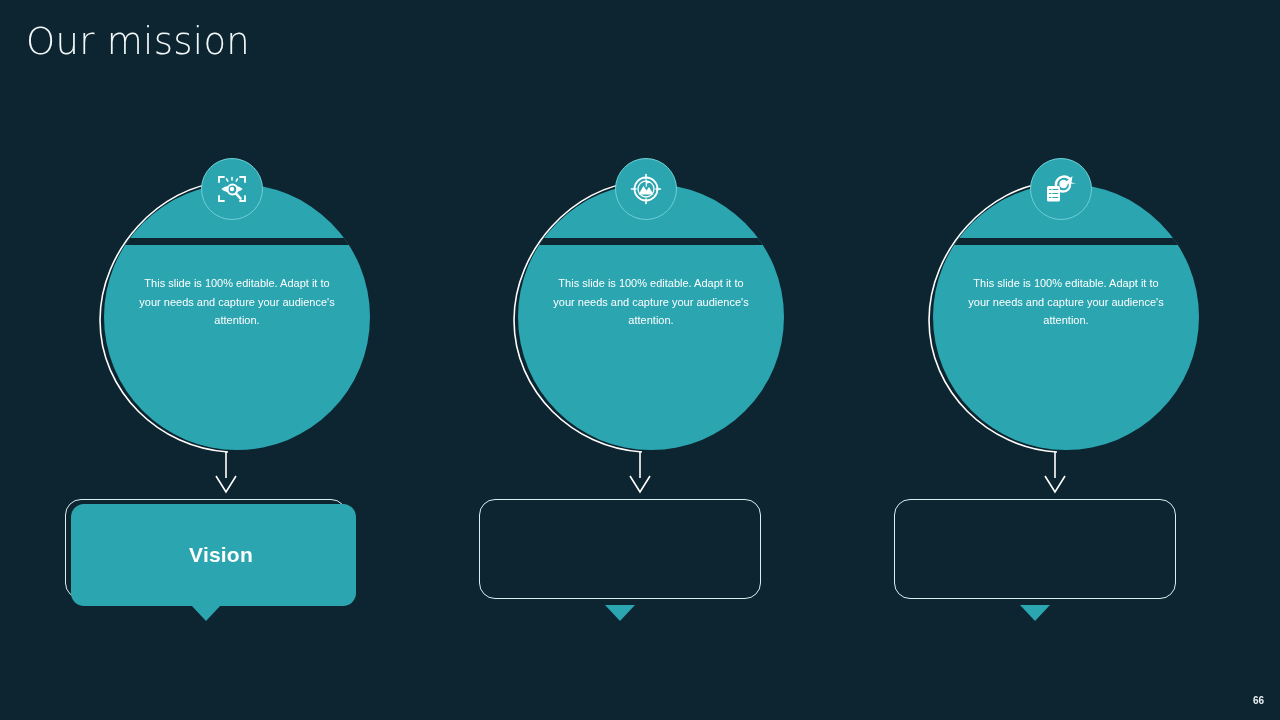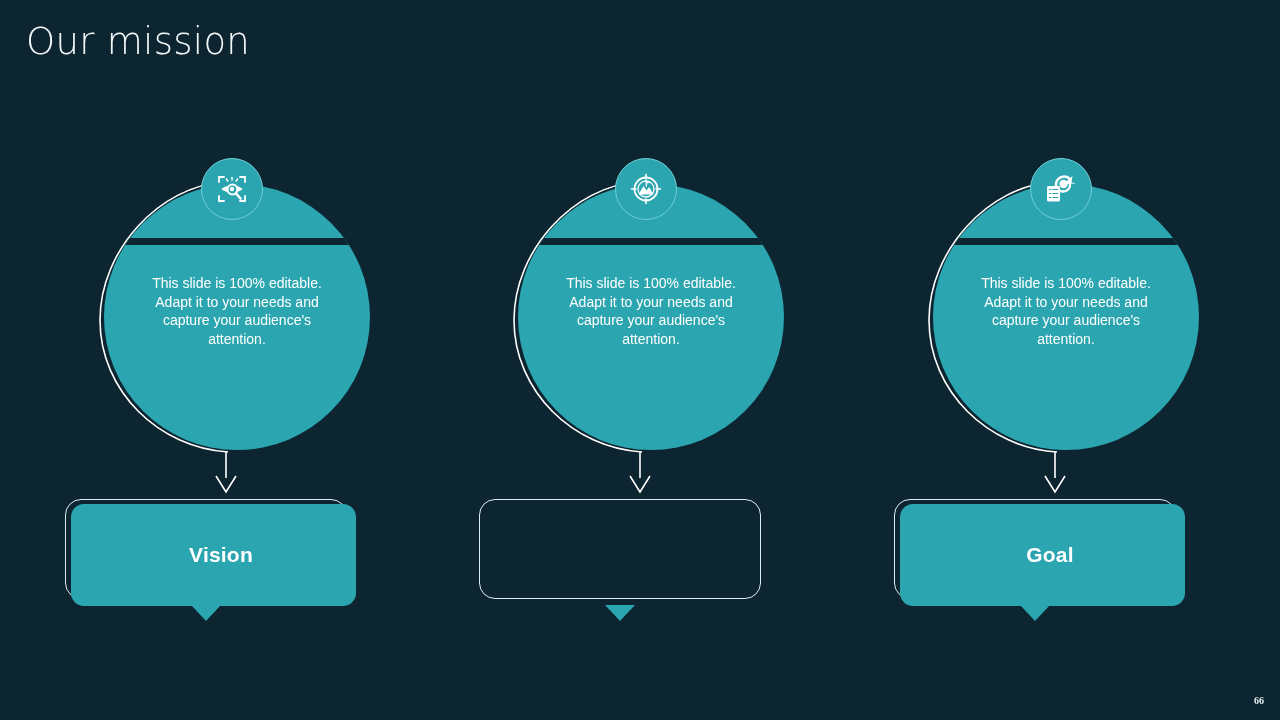--- a/index.html
+++ b/index.html
@@ -32,21 +32,20 @@
   }
 
   
   #page-number {
     position: absolute;
     right: 16px;
     bottom: 14px;
     font-size: 10px;
     font-weight: bold;
     color: #e8f1f3;
-    font-family: Liberation Serif, serif;
   }
 
   
   .group {
     position: absolute;
     top: 0;
     width: 340px;
     height: 720px;
   }
 
@@ -68,21 +67,21 @@
     width: 100%;
     height: 7px;
     background: #0c2530;
   }
   .circle-text {
     position: absolute;
     left: 30px;
     right: 30px;
     top: 90px;
     text-align: center;
-    font-size: 14px;
+    font-size: 11px;
     line-height: 18.5px;
     color: #ffffff;
   }
 
   
   .icon-badge {
     position: absolute;
     left: 145px;
     top: 158px;
     width: 62px;
@@ -268,21 +267,18 @@
             <path d="M5.5 21.5 H7"></path>
               <path d="M8.8 21.5 H13.8"></path>
             <path d="M5.5 25.5 H7"></path>
               <path d="M8.8 25.5 H13.8"></path>
           </g>
         </svg>
       </span>
     </div>
 
     <div class="label-outline"></div>
-    <div class="label-box">
-      <span class="label-text">Goal</span>
-    </div>
     <div class="label-tail"></div>
   </div>
 
   <div id="page-number">66</div>
 
 </div>
 
 </body></html>

